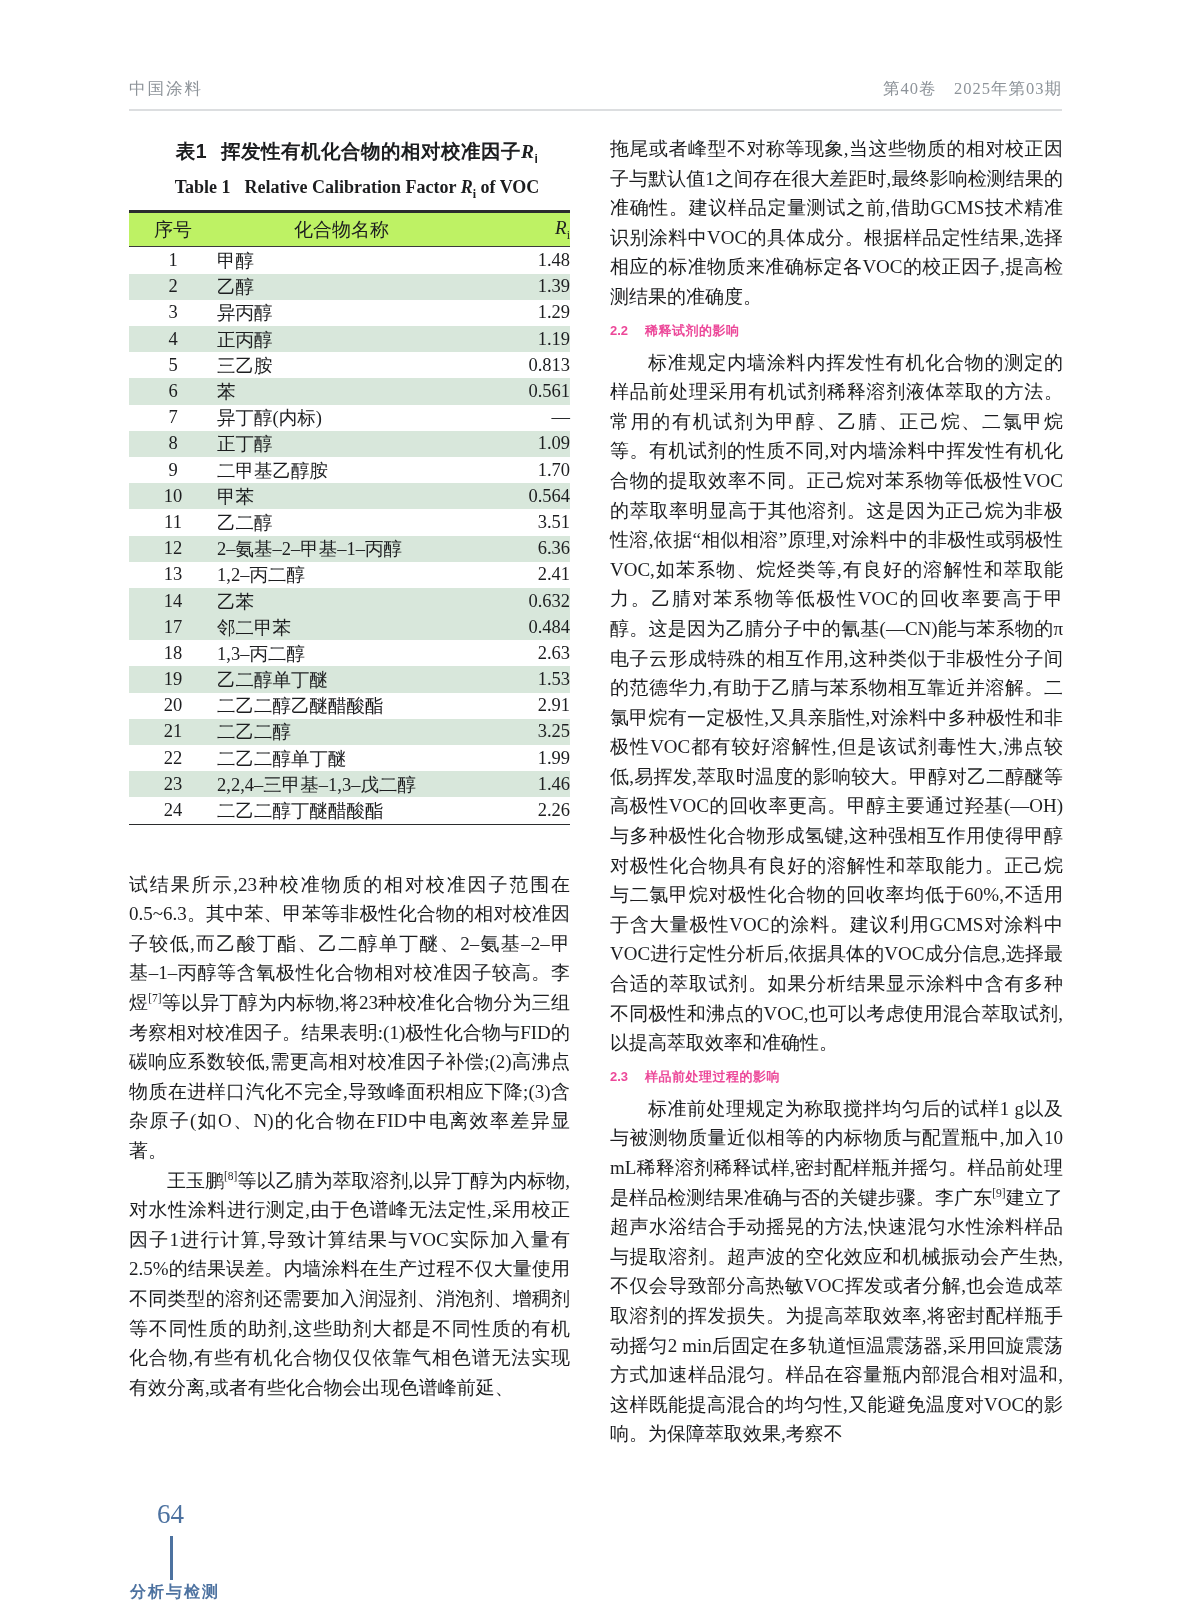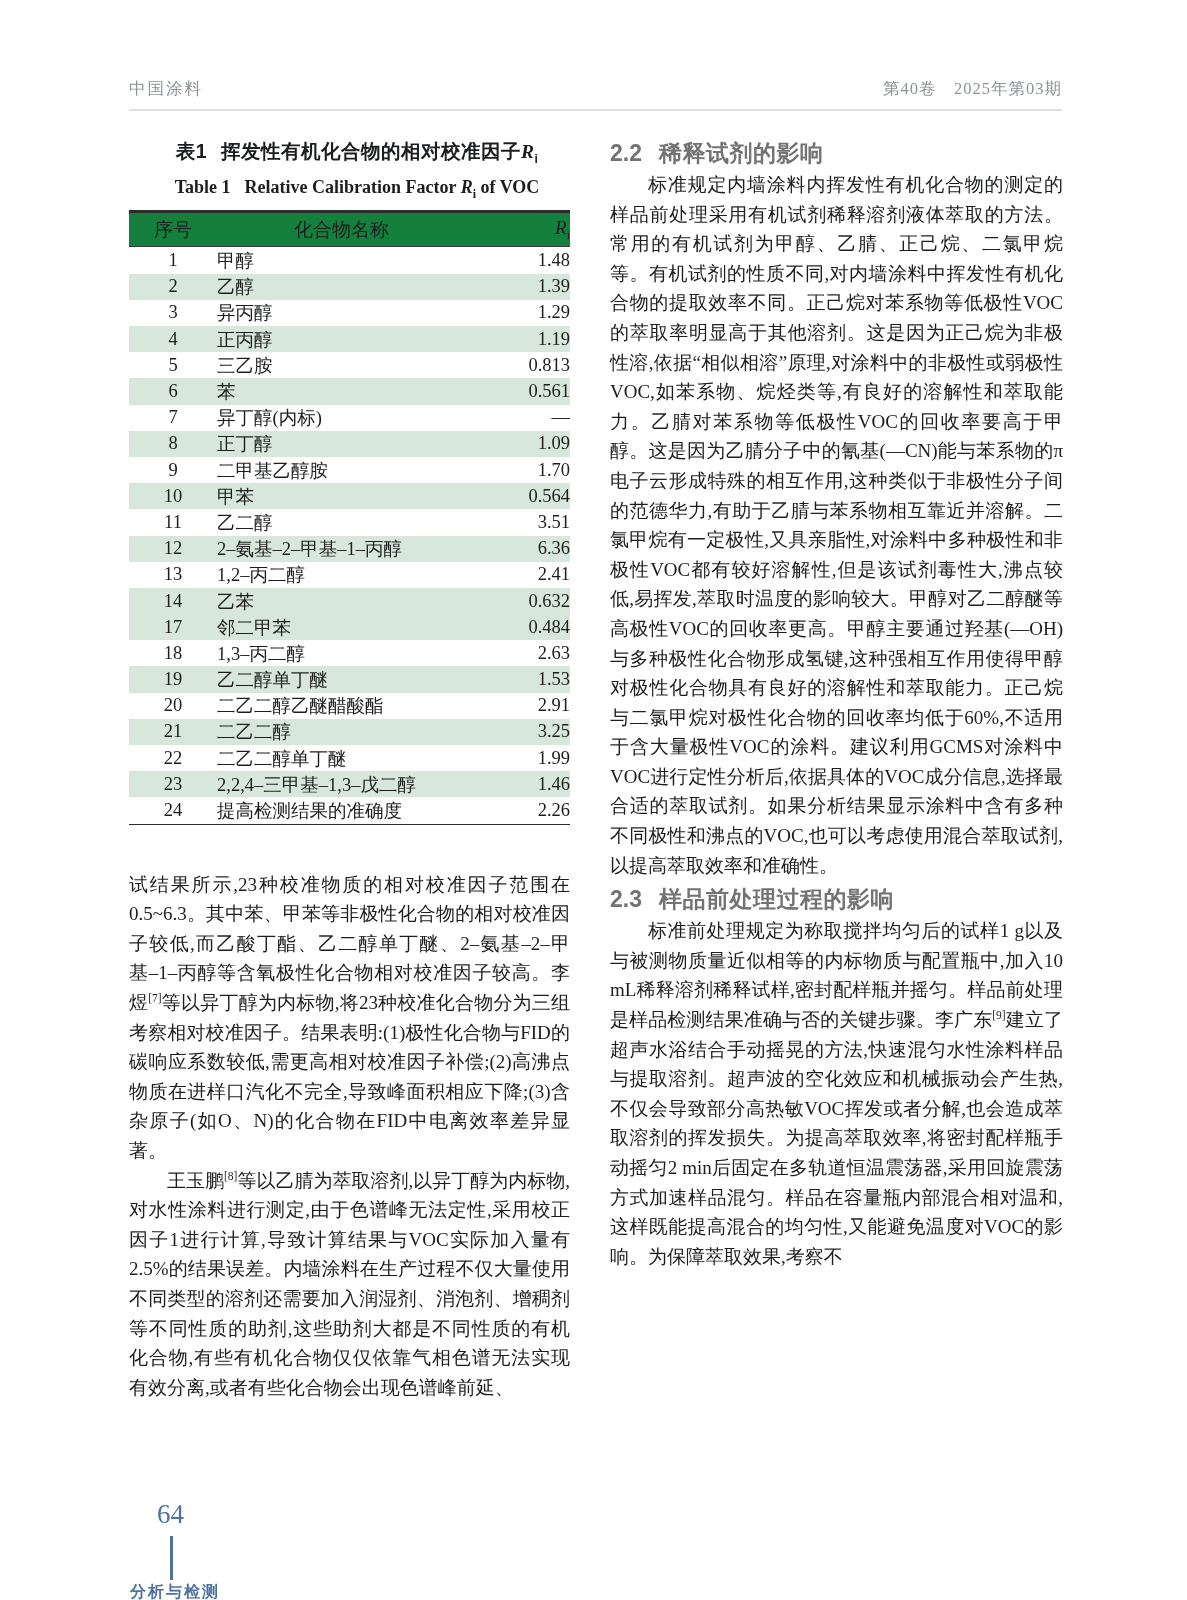--- a/index.html
+++ b/index.html
@@ -21,39 +21,39 @@
   .tbl-caption-zh{text-align:center;font-family:"Liberation Sans",sans-serif;
     font-weight:bold;font-size:19.5px;line-height:26px;margin-bottom:3px;letter-spacing:0.5px;}
   .tbl-caption-zh i{font-family:"Liberation Serif",serif;}
   .tbl-caption-en{text-align:center;font-weight:bold;font-size:18px;line-height:24px;margin-bottom:5px;}
   .cap-label{margin-right:14px;margin-left:15px;}
   sub{font-size:12px;}
 
   
   table.caltab{width:100%;border-collapse:collapse;font-size:18.5px;
     border-top:3px solid #2b2c2d;border-bottom:1.5px solid #2b2c2d;}
-  table.caltab thead tr{background:#15803d;height:35px;border-bottom:1.3px solid #3a3b3c;padding-left:28px;}
+  table.caltab thead tr{background:#bef264;height:35px;border-bottom:1.3px solid #3a3b3c;padding-left:28px;}
   table.caltab th{font-weight:normal;font-size:19px;padding:0;}
   table.caltab td{padding:0;height:26.2px;}
   table.caltab tbody tr.alt{background:#d8e7db;}
   .c-no{width:88px;text-align:center;}
   td.c-name{text-align:left;padding-left:42px;}
   th.c-name{text-align:center;}
   .c-ri{width:104px;text-align:right;padding-right:18px;}
 
   
   .body-text{font-size:19px;line-height:29.6px;text-align:justify;}
   .col-left .body-text{margin-top:45px;}
   .para{margin:0;}
   .para.indent{text-indent:2em;}
   .para sup{font-size:11.5px;line-height:0;}
 
   
   .sec-heading{font-family:"Liberation Sans",sans-serif;font-weight:bold;
-    font-size:23px;color:#737373;line-height:28px;margin:5px 0 3px;letter-spacing:0.5px;}
+    font-size:13px;color:#ec4899;line-height:28px;margin:5px 0 3px;letter-spacing:0.5px;}
   .sec-num{margin-right:17px;letter-spacing:0;}
 
   
   .page-footer{position:absolute;left:130px;top:1492px;display:flex;align-items:center;color:#4d72a0;flex-direction:column;}
   .footer-page-num{font-size:27px;margin-right:11px;line-height:44px;}
   .footer-bar{width:3px;height:44px;background:#4d72a0;margin-right:10px;}
   .footer-sec-zh{font-family:"Liberation Sans",sans-serif;font-weight:bold;
     font-size:16px;letter-spacing:2px;line-height:24px;}
   .footer-sec-en{font-size:13px;line-height:17px;margin-top:9px;}
 </style>
@@ -180,33 +180,34 @@
             <td class="c-name">二乙二醇单丁醚</td>
             <td class="c-ri">1.99</td>
           </tr>
           <tr class="alt">
             <td class="c-no">23</td>
             <td class="c-name">2,2,4–三甲基–1,3–戊二醇</td>
             <td class="c-ri">1.46</td>
           </tr>
           <tr>
             <td class="c-no">24</td>
-            <td class="c-name">提高检测结果的准确度</td>
+            <td class="c-name">二乙二醇丁醚醋酸酯</td>
             <td class="c-ri">2.26</td>
           </tr>
         </tbody>
     </table>
 
     <div class="body-text">
         <p class="para">试结果所示,23种校准物质的相对校准因子范围在0.5~6.3。其中苯、甲苯等非极性化合物的相对校准因子较低,而乙酸丁酯、乙二醇单丁醚、2–氨基–2–甲基–1–丙醇等含氧极性化合物相对校准因子较高。李煜<sup>[7]</sup>等以异丁醇为内标物,将23种校准化合物分为三组考察相对校准因子。结果表明:(1)极性化合物与FID的碳响应系数较低,需更高相对校准因子补偿;(2)高沸点物质在进样口汽化不完全,导致峰面积相应下降;(3)含杂原子(如O、N)的化合物在FID中电离效率差异显著。</p>
         <p class="para indent">王玉鹏<sup>[8]</sup>等以乙腈为萃取溶剂,以异丁醇为内标物,对水性涂料进行测定,由于色谱峰无法定性,采用校正因子1进行计算,导致计算结果与VOC实际加入量有2.5%的结果误差。内墙涂料在生产过程不仅大量使用不同类型的溶剂还需要加入润湿剂、消泡剂、增稠剂等不同性质的助剂,这些助剂大都是不同性质的有机化合物,有些有机化合物仅仅依靠气相色谱无法实现有效分离,或者有些化合物会出现色谱峰前延、</p>
       </div>
   </div>
 
   <div class="col-right body-text">
+      <p class="para">拖尾或者峰型不对称等现象,当这些物质的相对校正因子与默认值1之间存在很大差距时,最终影响检测结果的准确性。建议样品定量测试之前,借助GCMS技术精准识别涂料中VOC的具体成分。根据样品定性结果,选择相应的标准物质来准确标定各VOC的校正因子,提高检测结果的准确度。</p>
       <div class="sec-heading"><span class="sec-num">2.2</span><span>稀释试剂的影响</span></div>
       <p class="para indent">标准规定内墙涂料内挥发性有机化合物的测定的样品前处理采用有机试剂稀释溶剂液体萃取的方法。常用的有机试剂为甲醇、乙腈、正己烷、二氯甲烷等。有机试剂的性质不同,对内墙涂料中挥发性有机化合物的提取效率不同。正己烷对苯系物等低极性VOC的萃取率明显高于其他溶剂。这是因为正己烷为非极性溶,依据“相似相溶”原理,对涂料中的非极性或弱极性VOC,如苯系物、烷烃类等,有良好的溶解性和萃取能力。乙腈对苯系物等低极性VOC的回收率要高于甲醇。这是因为乙腈分子中的氰基(—CN)能与苯系物的π电子云形成特殊的相互作用,这种类似于非极性分子间的范德华力,有助于乙腈与苯系物相互靠近并溶解。二氯甲烷有一定极性,又具亲脂性,对涂料中多种极性和非极性VOC都有较好溶解性,但是该试剂毒性大,沸点较低,易挥发,萃取时温度的影响较大。甲醇对乙二醇醚等高极性VOC的回收率更高。甲醇主要通过羟基(—OH)与多种极性化合物形成氢键,这种强相互作用使得甲醇对极性化合物具有良好的溶解性和萃取能力。正己烷与二氯甲烷对极性化合物的回收率均低于60%,不适用于含大量极性VOC的涂料。建议利用GCMS对涂料中VOC进行定性分析后,依据具体的VOC成分信息,选择最合适的萃取试剂。如果分析结果显示涂料中含有多种不同极性和沸点的VOC,也可以考虑使用混合萃取试剂,以提高萃取效率和准确性。</p>
       <div class="sec-heading"><span class="sec-num">2.3</span><span>样品前处理过程的影响</span></div>
       <p class="para indent">标准前处理规定为称取搅拌均匀后的试样1 g以及与被测物质量近似相等的内标物质与配置瓶中,加入10 mL稀释溶剂稀释试样,密封配样瓶并摇匀。样品前处理是样品检测结果准确与否的关键步骤。李广东<sup>[9]</sup>建立了超声水浴结合手动摇晃的方法,快速混匀水性涂料样品与提取溶剂。超声波的空化效应和机械振动会产生热,不仅会导致部分高热敏VOC挥发或者分解,也会造成萃取溶剂的挥发损失。为提高萃取效率,将密封配样瓶手动摇匀2 min后固定在多轨道恒温震荡器,采用回旋震荡方式加速样品混匀。样品在容量瓶内部混合相对温和,这样既能提高混合的均匀性,又能避免温度对VOC的影响。为保障萃取效果,考察不</p>
     </div>
 
   <div class="page-footer">
     <span class="footer-page-num">64</span>
     <span class="footer-bar"></span>
     <span>

